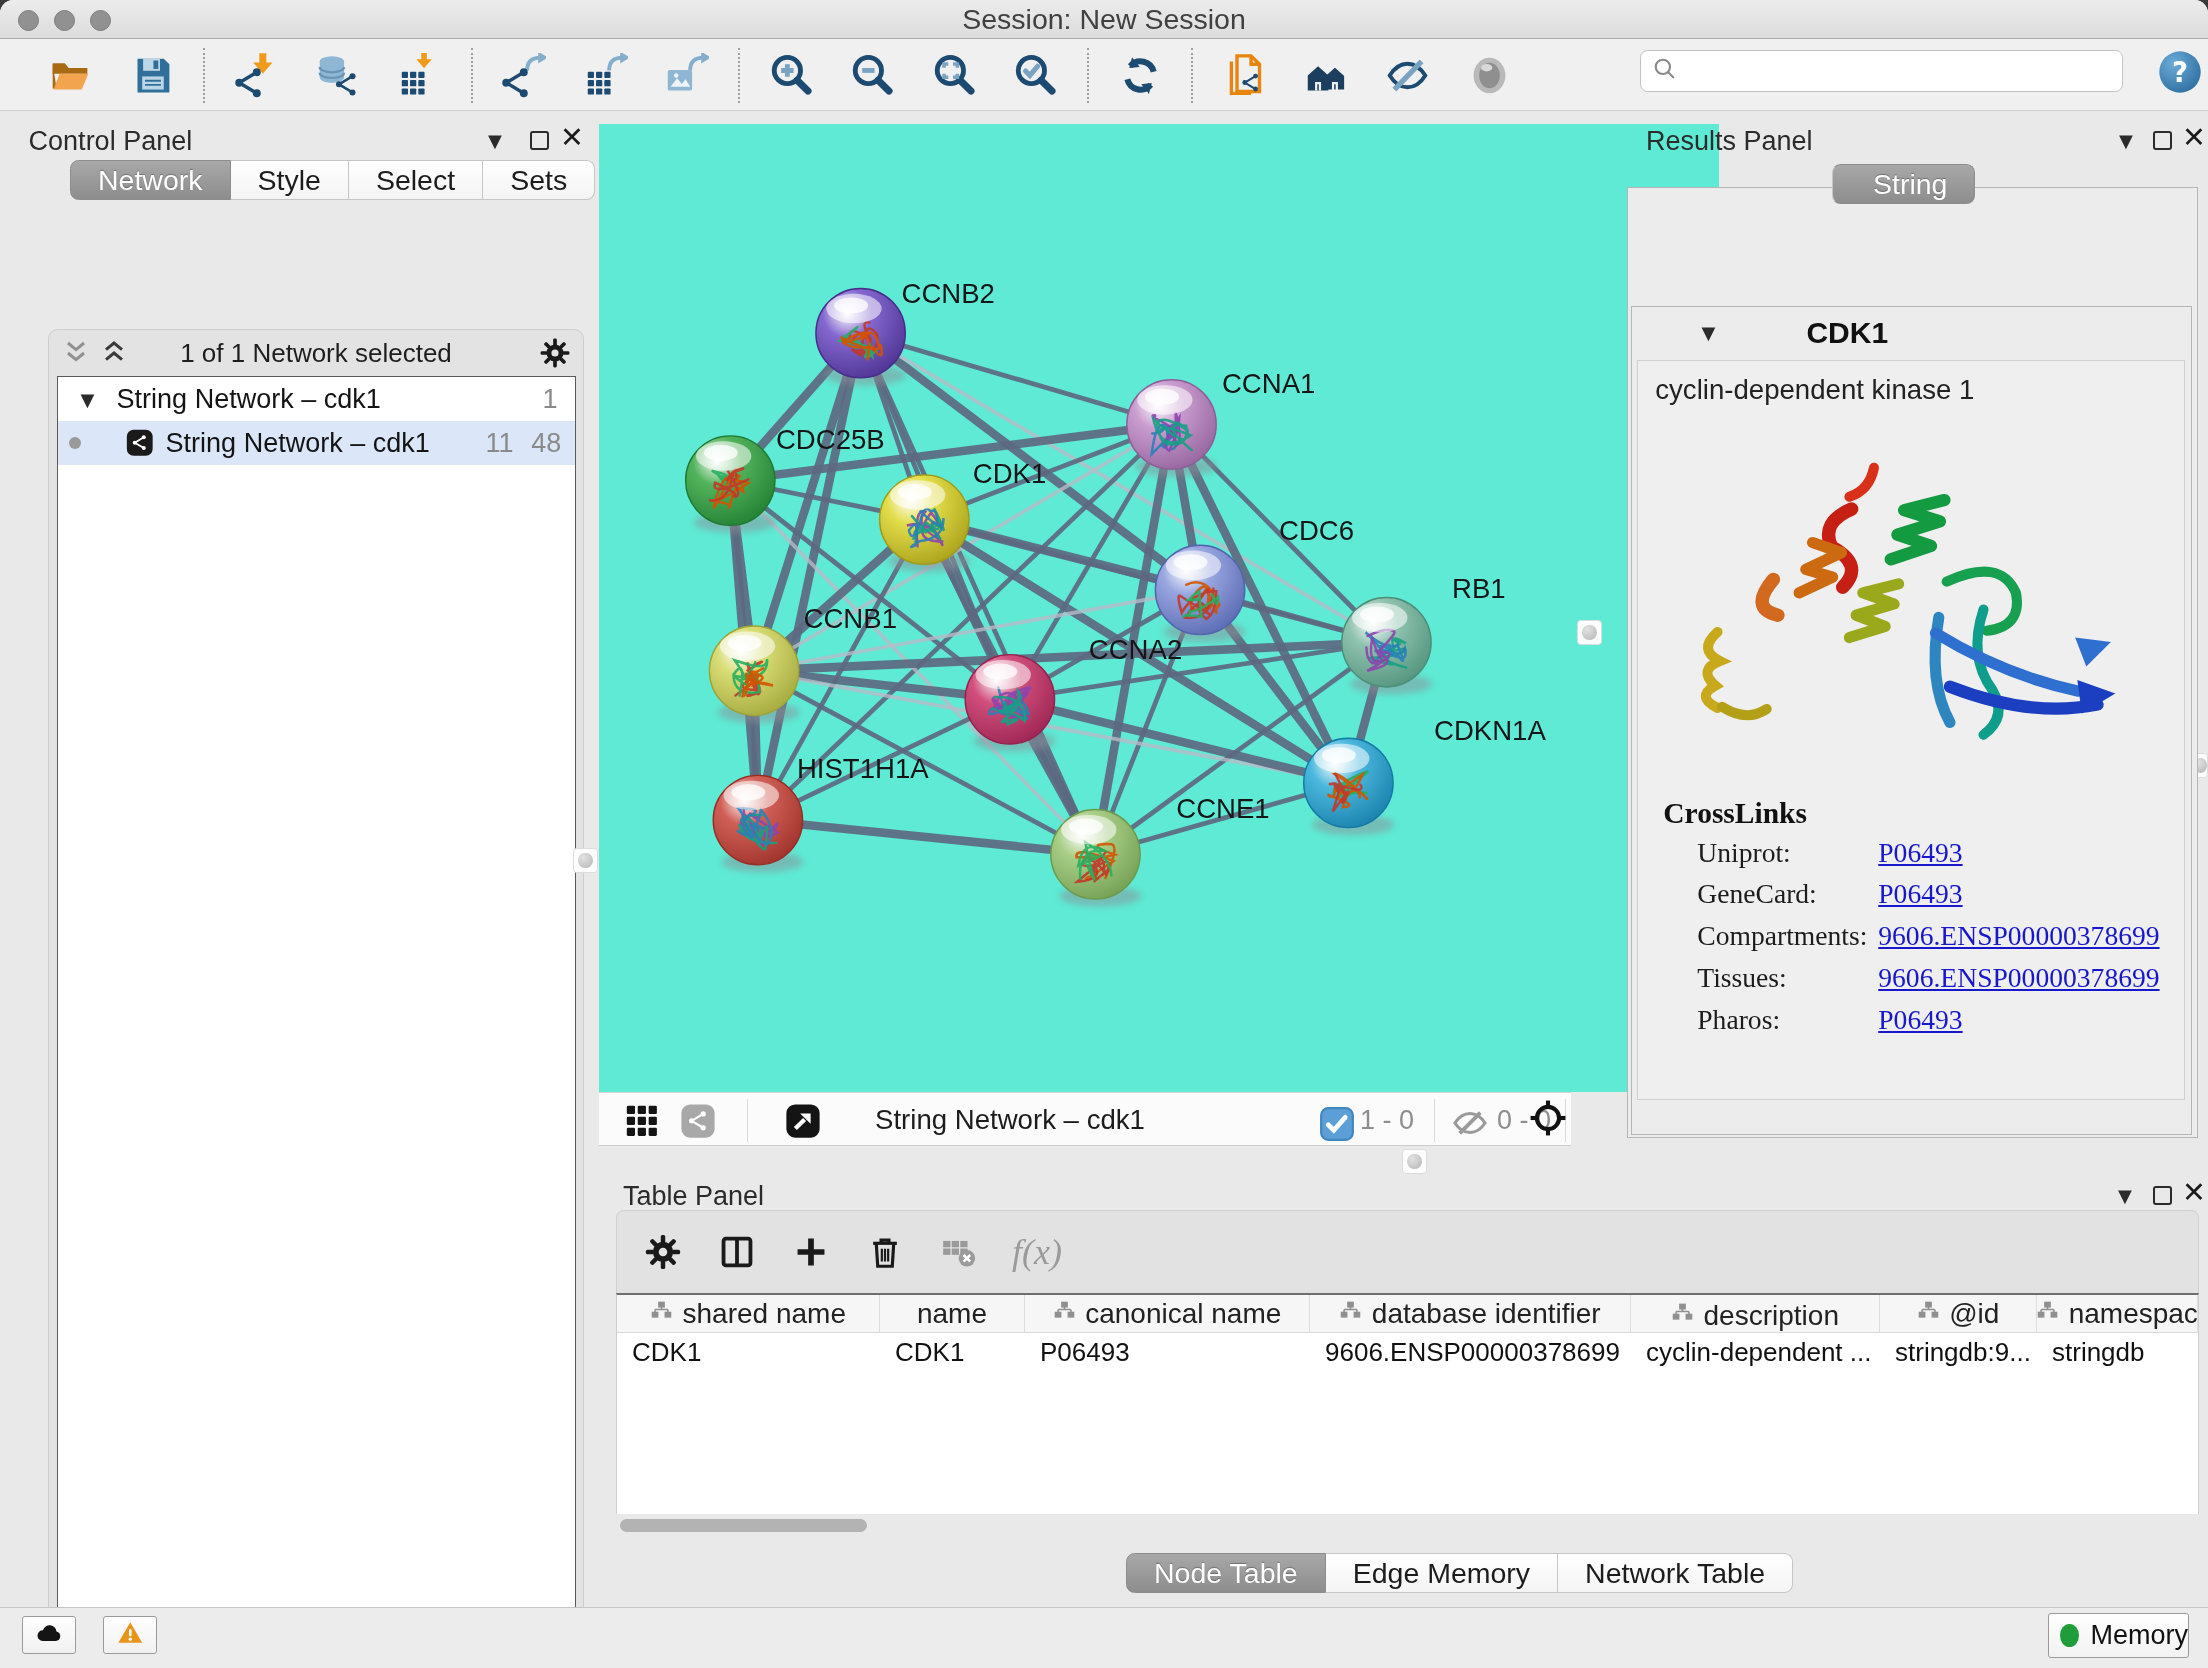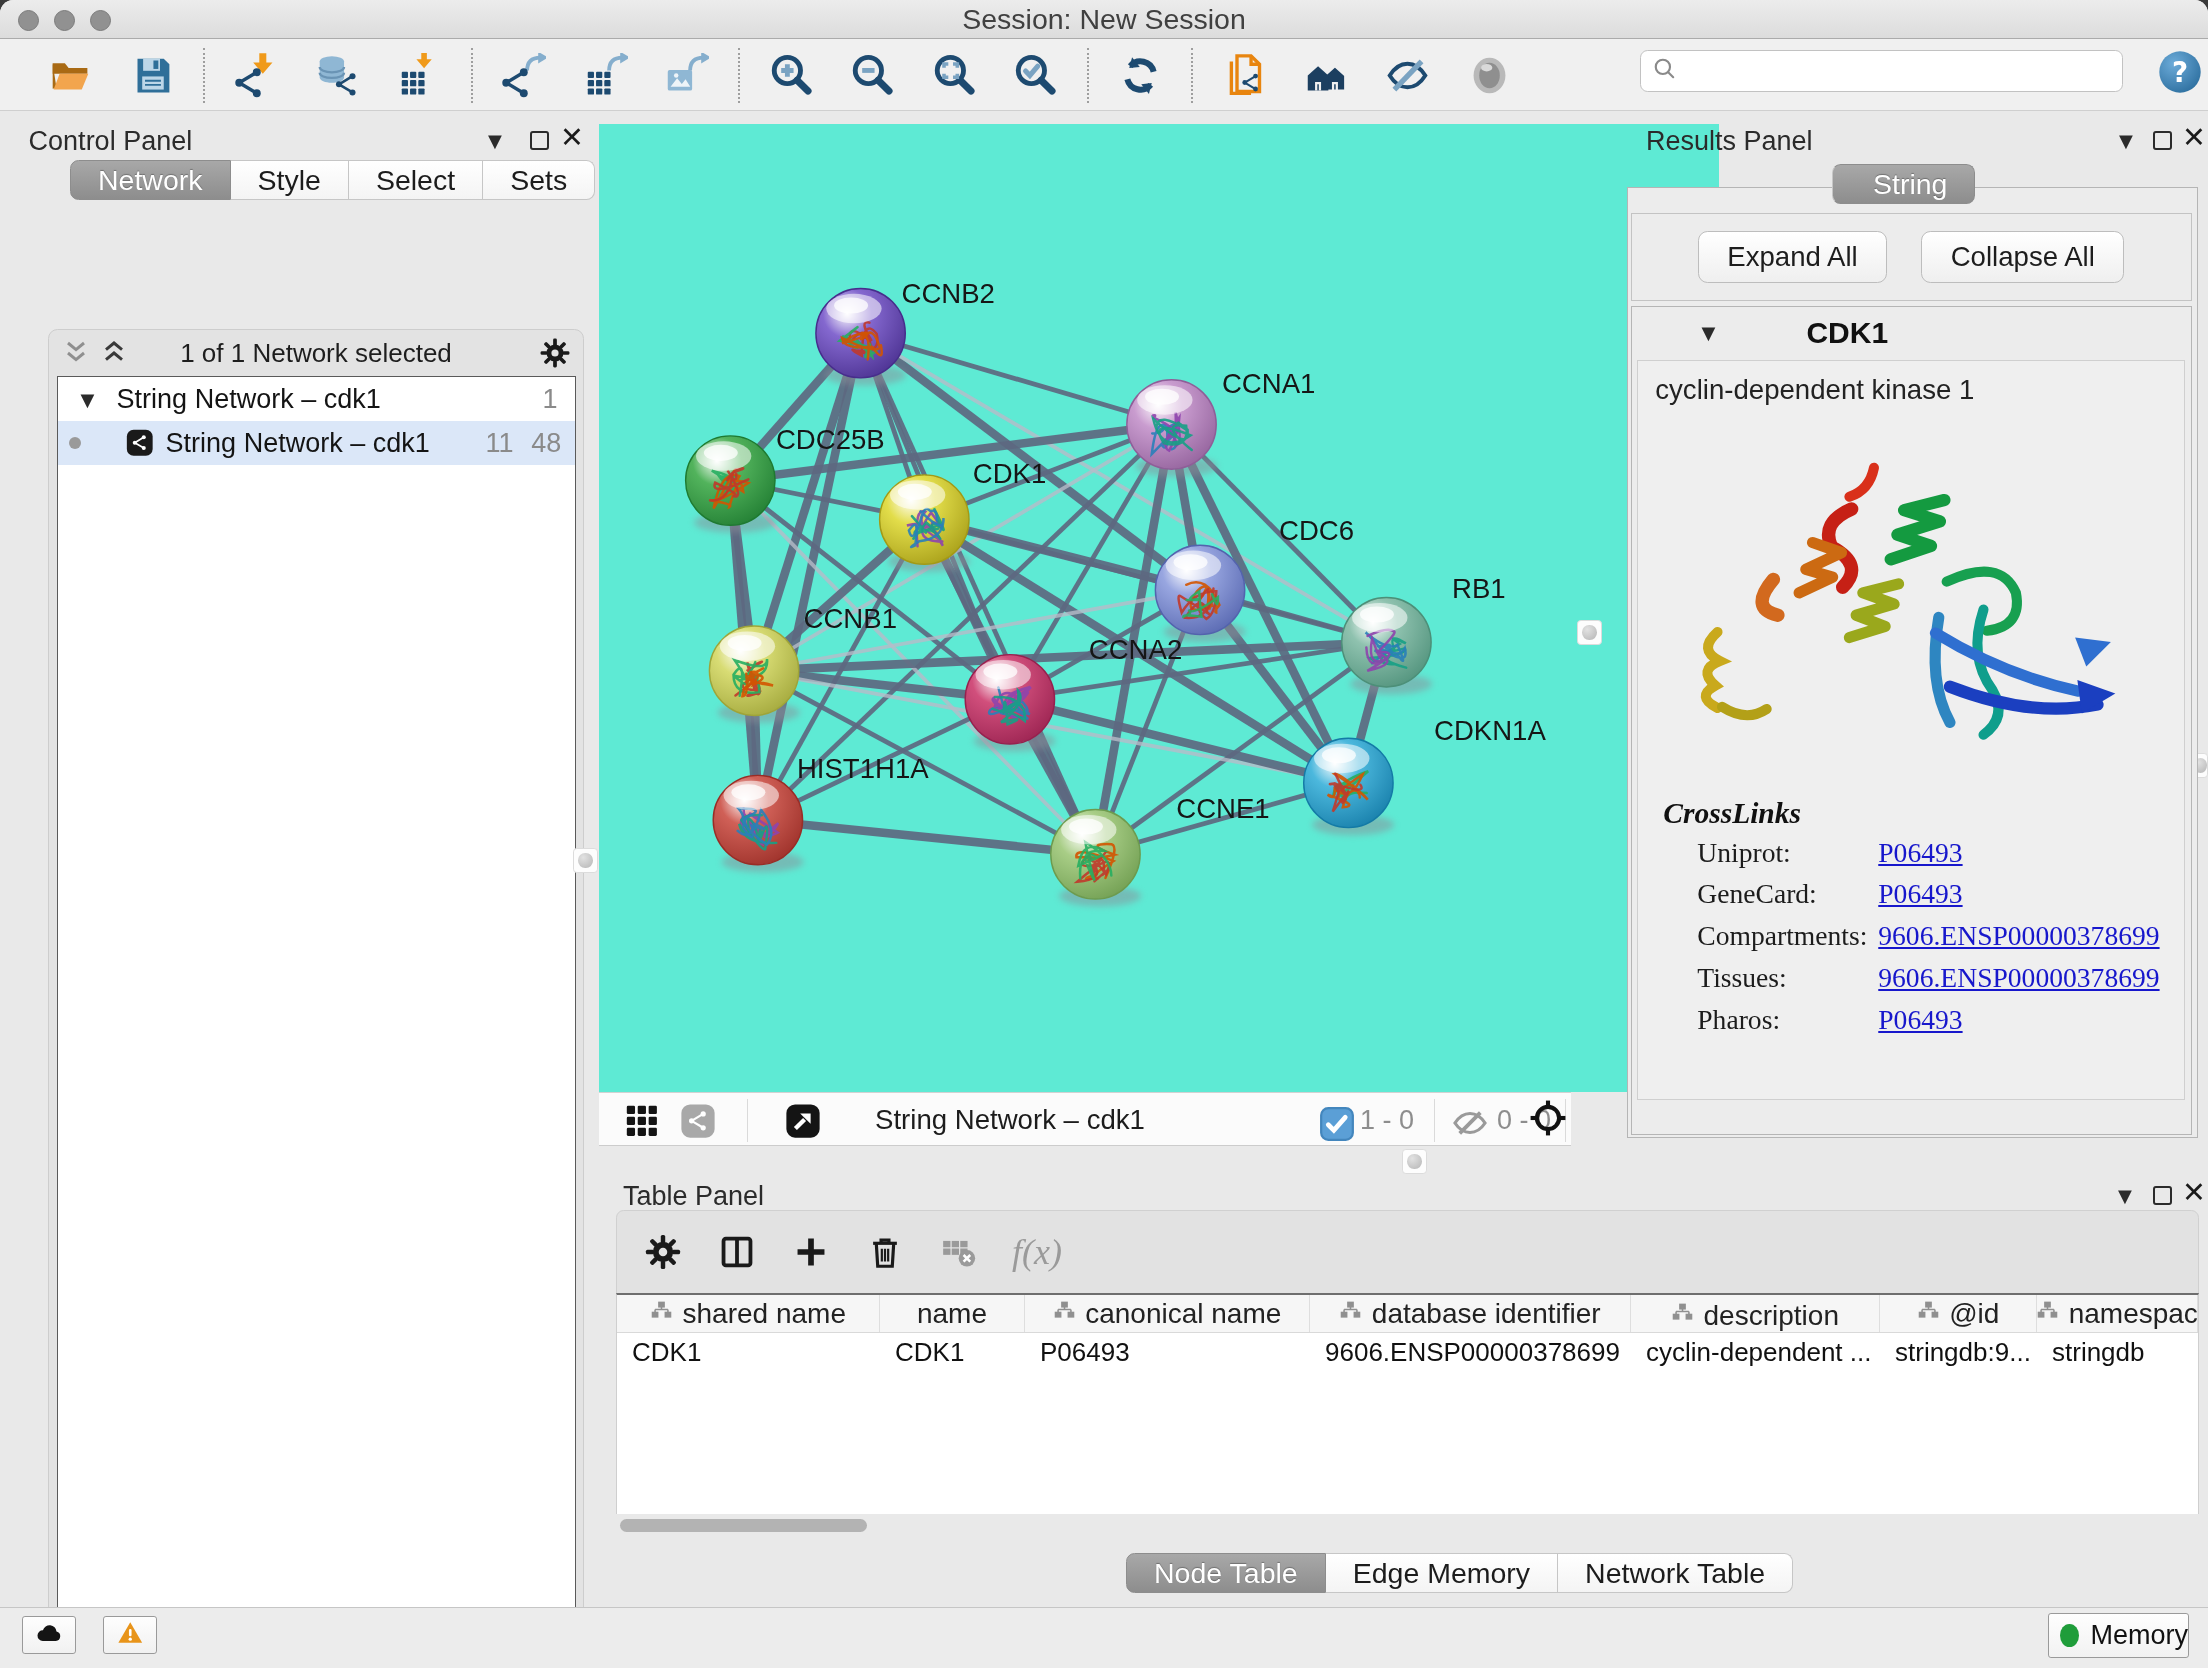--- a/index.html
+++ b/index.html
@@ -67,21 +67,21 @@
   
   .rp-outer{position:absolute;left:1626px;top:186px;width:571px;height:951px;background:#ececec;border:1px solid #b5b5b5;}
   .rp-topbox{position:absolute;left:2.9px;top:25px;width:561px;height:88px;border:1px solid #c3c3c3;display:flex;align-items:center;justify-content:center;gap:34px;}
   .btn{background:linear-gradient(#ffffff,#efefef);border:1px solid #bdbdbd;border-radius:9.5px;font-size:27.6px;color:#1d1d1d;padding:8.6px 28.5px;font-family:"Liberation Sans",sans-serif;}
   .rp-entry{position:absolute;left:2.9px;top:118px;width:561px;height:829px;border:1px solid #b5b5b5;}
   .rp-ehead{position:absolute;left:0;top:0;width:100%;height:51px;display:flex;align-items:center;}
   .rp-ename{font-size:30px;font-weight:bold;color:#111;margin-left:91px;}
   .rp-inner{position:absolute;left:5.7px;top:53px;width:548px;height:740px;background:#efefef;border:1px solid #cfcfcf;}
   .rp-desc{position:absolute;left:17px;top:13.3px;font-size:27.6px;color:#222;}
   .ribbon{position:absolute;left:46px;top:53px;width:447px;height:380px;}
-  .xl-title{position:absolute;left:25px;top:436px;font-family:"Liberation Serif",serif;font-weight:bold;font-size:29.5px;color:#111;font-style:italic;}
+  .xl-title{position:absolute;left:25px;top:436px;font-family:"Liberation Serif",serif;font-weight:bold;font-size:29.5px;color:#111;}
   .xlrow{position:absolute;left:0;width:100%;height:42px;font-family:"Liberation Serif",serif;font-size:27.6px;}
   .xlrow .l{position:absolute;left:59px;color:#1c1c1c;}
   .xlrow .v{position:absolute;left:240px;color:#1717cc;text-decoration:underline;}
 
   
   .tp{position:absolute;left:599px;top:1179px;width:1609px;height:426px;}
   .tp-toolbox{position:absolute;left:17px;top:31px;width:1583px;height:84px;background:#e2e2e2;border:1px solid #d0d0d0;border-radius:7.6px 7.6px 0 0;display:flex;align-items:center;gap:32px;padding-left:25px;}
   .tp-ic{width:42px;height:42px;display:inline-flex;align-items:center;justify-content:center;background:none;border:none;padding:0;}
   .tp-ic svg{width:38px;height:38px;}
   .fx{font-family:"Liberation Serif",serif;font-style:italic;font-size:36px;color:#9a9a9a;}
@@ -658,24 +658,20 @@
     <span class="ph-ic abs" style="left:525px;top:1.9px">
         <span class="boxic"></span>
       </span>
     <span class="ph-ic abs" style="left:557px;top:0px">
         <span class="xic">✕</span>
       </span>
     <div class="tabrow abs" style="left:211px;top:40px;position:absolute;z-index:2">
       <span class="tab active single">String</span>
     </div>
     <div class="rp-outer" style="left:5.7px;top:63px">
-      <div class="rp-topbox">
-        <button class="btn">Expand All</button>
-        <button class="btn">Collapse All</button>
-      </div>
       <div class="rp-entry">
         <div class="rp-ehead">
           <span class="tri" style="margin-left:70px">▼</span>
           <span class="rp-ename">CDK1</span>
         </div>
         <div class="rp-inner">
           <div class="rp-desc">cyclin-dependent kinase 1</div>
           <svg class="ribbon" viewBox="0 0 400 340">
             <path d="M150 85 q-28 12 -18 34 q30 16 10 36" fill="none" stroke="#c62015" stroke-width="12" stroke-linecap="round"></path>
             <path d="M170 48 q-4 20 -22 26" fill="none" stroke="#d9301a" stroke-width="9" stroke-linecap="round"></path>

